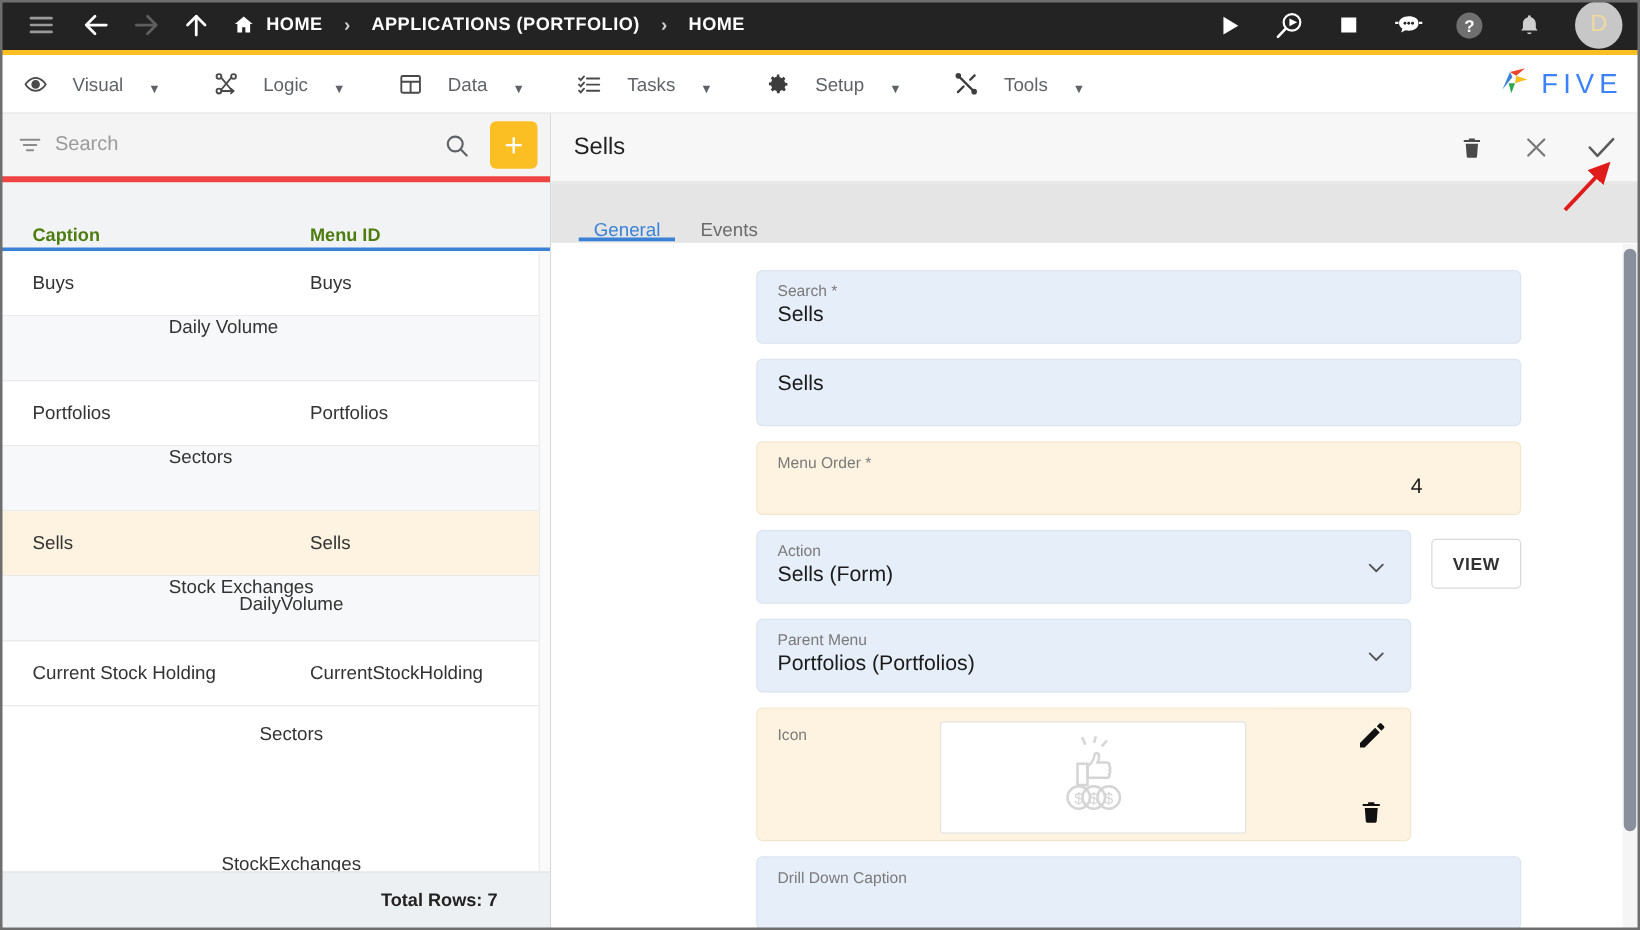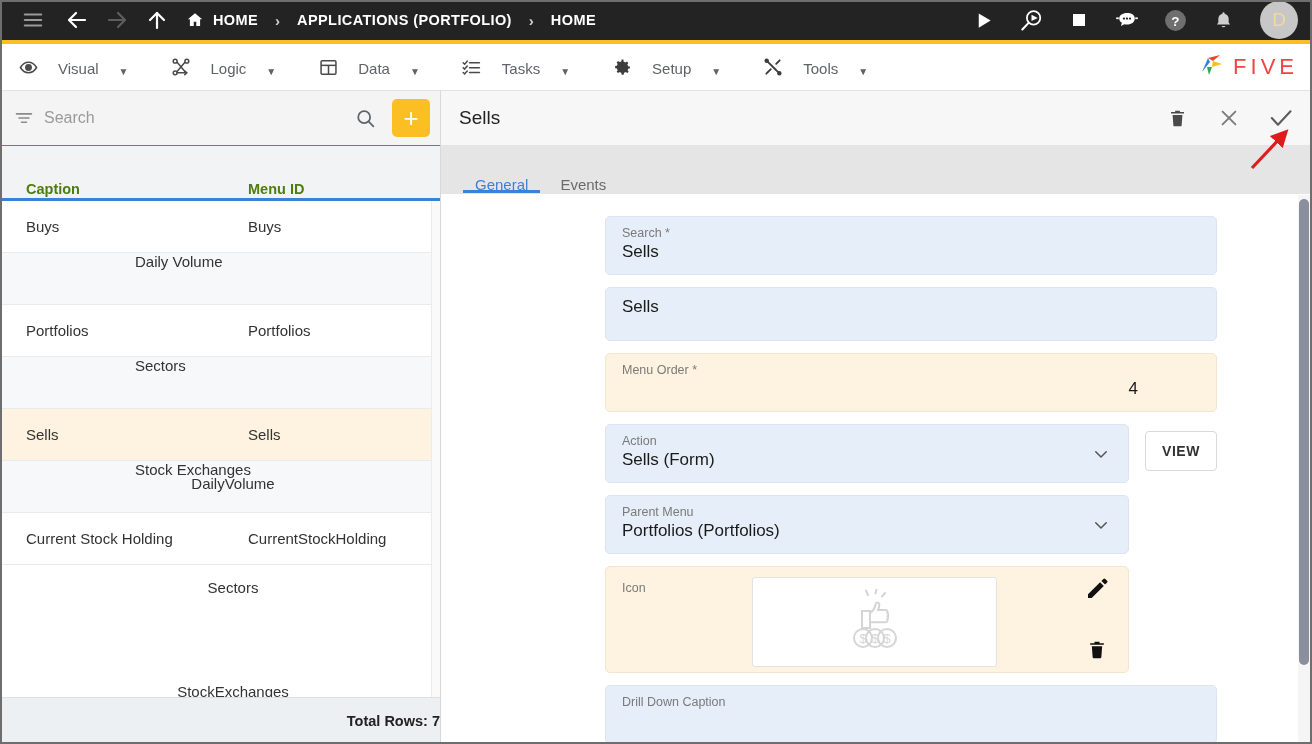--- a/index.html
+++ b/index.html
@@ -48,34 +48,34 @@
     border-bottom: 1px solid #e2e2e2; position: relative;
   }
   .menu-item {
     display: flex; align-items: flex-end; gap: 20px;
     margin-right: 42px; color: #5f6368; font-size: 15px; cursor: pointer;
   }
   .menu-item .mi-label { color: #5f6368; }
   .menu-item .caret { font-size: 10px; color: #5f6368; }
   .menu-icon { width: 20px; height: 20px; display:flex; align-items:center; justify-content:center; color: #4a4a4a; }
   .brand { position: absolute; right: 14px; top: 50%; transform: translateY(-50%); display: flex; align-items: center; gap: 7px; }
-  .brand-text { font-size: 22px; letter-spacing: 4px; color: #ef4444; font-weight: 400; }
+  .brand-text { font-size: 22px; letter-spacing: 4px; color: #3b82f6; font-weight: 400; }
 
   
   .body { flex: 1 1 auto; display: flex; min-height: 0; }
 
   
   .left {
     width: 441px; flex: 0 0 441px; border-right: 1px solid #d8d8d8;
     display: flex; flex-direction: column; background: #fff; min-height: 0;
   }
   .searchbar {
     height: 55px; flex: 0 0 55px; display: flex; align-items: center;
     background: #f4f4f4; padding: 0 10px 0 14px; gap: 10px;
-    border-bottom: 1px solid #ef4444;
+    border-bottom: 5px solid #ef4444;
   }
   .filter-icon { color: #8b8b8b; width: 20px; height: 20px; display:flex; align-items:center; }
   .search-input {
     flex: 1 1 auto; border: none; outline: none; background: transparent;
     font-size: 16px; color: #333; font-family: "Liberation Sans", sans-serif;
   }
   .search-input::placeholder { color: #9a9a9a; }
   .search-glass { color: #5f6368; width: 22px; height: 22px; display:flex;align-items:center;justify-content:center; }
   .add-btn {
     width: 38px; height: 38px; background: #fbbf24; border: none; border-radius: 5px;
@@ -101,21 +101,21 @@
   .cell { font-size: 15px; color: #333; padding-left: 26px; }
   .c1 { width: 222px; flex: 0 0 222px; }
   .c2 { flex: 1 1 auto; }
   .left-scroll-track {
     position: absolute; right: 0; top: 0; width: 9px; height: 100%;
     background: #fafafa; border-left: 1px solid #ececec;
   }
   .left-foot {
     height: 47px; flex: 0 0 47px; background: #edf0f2;
     display: flex; align-items: center; justify-content: flex-end;
-    border-top: 1px solid #dfdfdf;
+    padding-right: 42px; border-top: 1px solid #dfdfdf;
   }
   .left-foot span { font-size: 14.5px; font-weight: bold; color: #222; }
 
   
   .right { flex: 1 1 auto; display: flex; flex-direction: column; min-width: 0; position: relative; background: #fff; }
   .panel-head {
     height: 55px; flex: 0 0 55px; background: #f7f7f7;
     display: flex; align-items: center; padding: 0 18px 0 18px;
     border-bottom: 1px solid #e4e4e4;
   }

